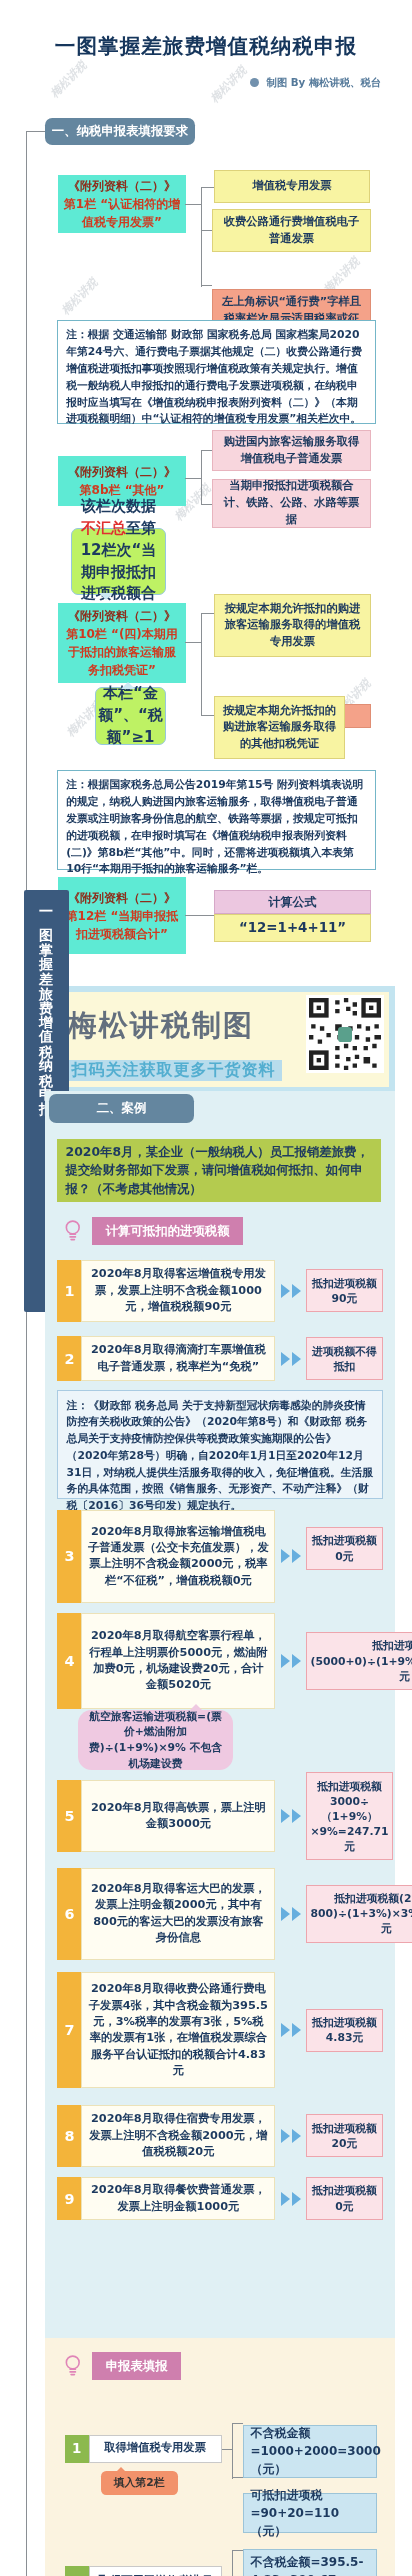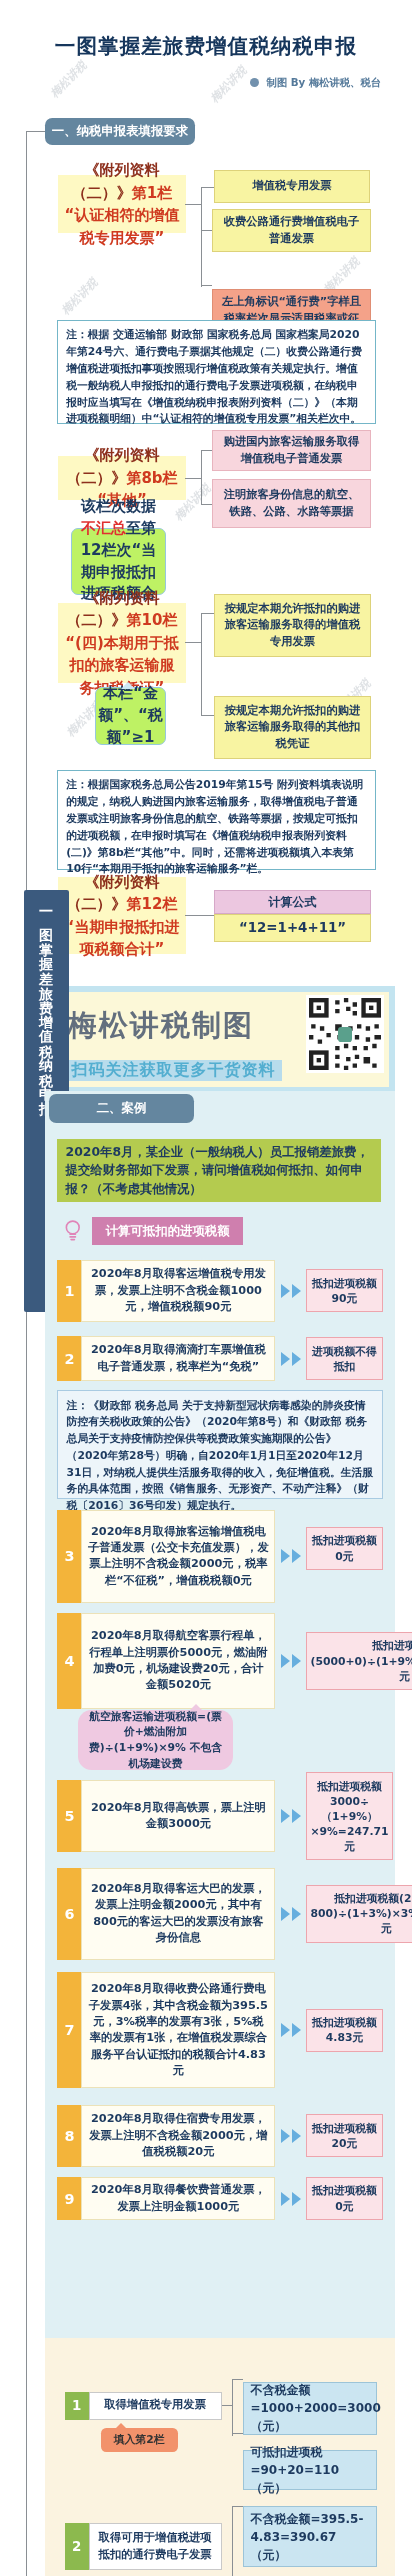--- a/index.html
+++ b/index.html
@@ -5,21 +5,21 @@
   html,body{margin:0;padding:0;background:#fff;}
   body{font-family:"DejaVu Sans","Liberation Sans",sans-serif;color:#1d3a5f;}
   .page{position:relative;width:412px;height:3753px;margin:0 auto;background:#fff;overflow:hidden;}
   .wm{position:absolute;color:rgba(140,150,160,.28);font-size:11.3px;font-weight:bold;transform:rotate(-45deg);pointer-events:none;white-space:nowrap;}
   .ln{position:absolute;background:#8a8f94;}
   .box{display:flex;align-items:center;justify-content:center;text-align:center;font-weight:bold;color:#1d3a5f;box-sizing:border-box;}
   .page-title{position:absolute;top:32px;left:0;width:412px;text-align:center;font-size:20.6px;font-weight:bold;color:#16365c;letter-spacing:1px;}
   .credit{position:absolute;top:76px;left:0;width:381px;text-align:right;font-size:10.3px;font-weight:bold;color:#54799a;}
   .credit-dot{display:inline-block;width:9.3px;height:9.3px;border-radius:50%;background:#7291ad;vertical-align:-1px;margin-right:7.2px;}
   .sec-header{position:absolute;background:#64869f;color:#fff;border-radius:7.2px;font-weight:bold;display:flex;align-items:center;justify-content:center;}
-  .greenbox{position:absolute;background:#fef9c3;padding:4.1px 5.2px;font-size:15px;line-height:1.5;}
+  .greenbox{position:absolute;background:#5eead4;padding:4.1px 5.2px;font-size:12px;line-height:1.5;}
   .greenbox .t1{color:#8d2f1c;}
   .greenbox .t2{color:#cf3a20;}
   .yellowbox{position:absolute;background:#f8f4a2;border:0.5px solid #ddd27a;font-size:11.3px;line-height:1.45;padding:3.1px 5.2px;}
   .salmonbox{position:absolute;background:#f4a289;border:0.5px solid #e08e74;font-size:11.3px;line-height:1.5;padding:3.1px 5.2px;margin-top:32px;}
   .pinkbox{position:absolute;background:#f8d6dd;border:0.5px solid #e8b4be;font-size:11.3px;line-height:1.5;padding:3.1px 5.2px;}
   .purpleheader{position:absolute;background:#ecc7e0;border:0.5px solid #d6a8c8;font-size:12px;}
   .notebox{position:absolute;background:#fff;border:1px solid #74b6c8;font-size:10.8px;line-height:1.56;font-weight:bold;padding:6.2px 8.2px;text-align:left;box-sizing:border-box;color:#1d3a5f;}
   .bubble{position:absolute;background:#bef264;border:0.5px solid #96c8dd;border-radius:7px;font-size:15px;line-height:1.45;padding:5.2px 4.1px;}
   .bubble:after{content:"";position:absolute;width:0;height:0;border:7.2px solid transparent;}
   .bubble-b:after{bottom:-13.4px;left:27px;border-top-color:#cce8f4;}
@@ -134,41 +134,41 @@
   <div class="yellowbox box" style="left:212px;top:209px;width:159px;height:43px">收费公路通行费增值税电子普通发票</div>
   <div class="salmonbox box" style="left:212px;top:257px;width:159px;height:60px">左上角标识“通行费”字样且税率栏次显示适用税率或征收率的</div>
   <div class="ln" style="left:185px;top:204px;width:15.5px;height:1px"></div>
   <div class="ln" style="left:201px;top:187px;width:1px;height:100px"></div>
   <div class="ln" style="left:201px;top:187px;width:13.4px;height:1px"></div>
   <div class="ln" style="left:201px;top:230px;width:11.3px;height:1px"></div>
   <div class="ln" style="left:201px;top:285px;width:11.3px;height:1px"></div>
 
   <div class="notebox" style="left:57px;top:320px;width:319px;height:104px">注：根据 交通运输部 财政部 国家税务总局 国家档案局2020年第24号六、通行费电子票据其他规定（二）收费公路通行费增值税进项抵扣事项按照现行增值税政策有关规定执行。增值税一般纳税人申报抵扣的通行费电子发票进项税额，在纳税申报时应当填写在《增值税纳税申报表附列资料（二）》（本期进项税额明细）中“认证相符的增值税专用发票”相关栏次中。</div>
 
-  <div class="greenbox box" style="left:58px;top:456px;width:128px;height:44px">
+  <div class="greenbox box" style="left:58px;top:456px;width:128px;height:50px">
     <span><span class="t1">《附列资料（二）》</span><span class="t2">第8b栏 “其他”</span></span>
   </div>
   <div class="pinkbox box" style="left:212px;top:430px;width:159px;height:41px">购进国内旅客运输服务取得增值税电子普通发票</div>
-  <div class="pinkbox box" style="left:212px;top:479px;width:159px;height:49px">注明旅客身份信息的航空、铁路、公路、水路等票据</div>
+  <div class="pinkbox box" style="left:212px;top:479px;width:159px;height:49px">当期申报抵扣进项税额合计、铁路、公路、水路等票据</div>
   <div class="ln" style="left:185px;top:478px;width:15.5px;height:1px"></div>
   <div class="ln" style="left:201px;top:450px;width:1px;height:55px"></div>
   <div class="ln" style="left:201px;top:450px;width:11.3px;height:1px"></div>
   <div class="ln" style="left:201px;top:504px;width:11.3px;height:1px"></div>
 
   <div class="bubble bubble-b box" style="left:71px;top:528px;width:95px;height:67px">
     <span><span>该栏次数据</span><span style="color:#e03030">不汇总</span><span>至第12栏次“当期申报抵扣进项税额合计”中</span></span>
   </div>
 
   <div class="greenbox box" style="left:58px;top:603px;width:128px;height:80px">
     <span><span class="t1">《附列资料（二）》</span><span class="t2">第10栏 “(四)本期用于抵扣的旅客运输服务扣税凭证”</span></span>
   </div>
   <div class="salmonbox box" style="left:214px;top:570px;width:157px;height:24px">第1栏</div>
   <div class="yellowbox box" style="left:214px;top:594px;width:157px;height:63px">按规定本期允许抵扣的购进旅客运输服务取得的增值税专用发票</div>
   <div class="salmonbox box" style="left:214px;top:672px;width:157px;height:24px">第4栏</div>
-  <div class="yellowbox box" style="left:214px;top:696px;width:157px;height:63px">按规定本期允许抵扣的购进旅客运输服务取得的其他扣税凭证</div>
+  <div class="yellowbox box" style="left:214px;top:696px;width:131px;height:63px">按规定本期允许抵扣的购进旅客运输服务取得的其他扣税凭证</div>
   <div class="ln" style="left:185px;top:642px;width:15.5px;height:1px"></div>
   <div class="ln" style="left:201px;top:613px;width:1px;height:103px"></div>
   <div class="ln" style="left:201px;top:613px;width:13.4px;height:1px"></div>
   <div class="ln" style="left:201px;top:715px;width:13.4px;height:1px"></div>
 
   <div class="bubble bubble-c box" style="left:95px;top:687px;width:71px;height:58px">本栏“金额”、“税额”≥1</div>
 
   <div class="notebox" style="left:57px;top:770px;width:319px;height:100px">注：根据国家税务总局公告2019年第15号 附列资料填表说明的规定，纳税人购进国内旅客运输服务，取得增值税电子普通发票或注明旅客身份信息的航空、铁路等票据，按规定可抵扣的进项税额，在申报时填写在《增值税纳税申报表附列资料(二)》第8b栏“其他”中。同时，还需将进项税额填入本表第10行“本期用于抵扣的旅客运输服务”栏。</div>
 
   <div class="greenbox box" style="left:58px;top:877px;width:128px;height:77px">
@@ -295,20 +295,26 @@
           <i></i>
           <i></i>
         </div>
       <div class="result-box">抵扣进项税额0元</div>
     </div>
   </div>
 
   <div class="sec-header" style="left:49px;top:1094px;width:145px;height:29px;font-size:12.4px">二、案例</div>
 
   <div class="panel-cream">
+    <div class="calc-row" style="margin-top:13.4px">
+      <svg class="bulb" width="17.5" height="25" viewBox="0 0 34 48">
+          <use href="#bulb"></use>
+        </svg>
+      <div class="calc-label">申报表填报</div>
+    </div>
 
     <div class="form-row" style="margin-top:15.5px;height:108px">
       <div class="fr-left" style="margin-top:38px">
         <div class="fr-pair">
           <div class="g-tab" style="height:28px">1</div>
           <div class="f-box" style="min-height:28px">取得增值税专用发票</div>
         </div>
         <div class="o-bubble">填入第2栏</div>
       </div>
       <div class="fr-conn">

